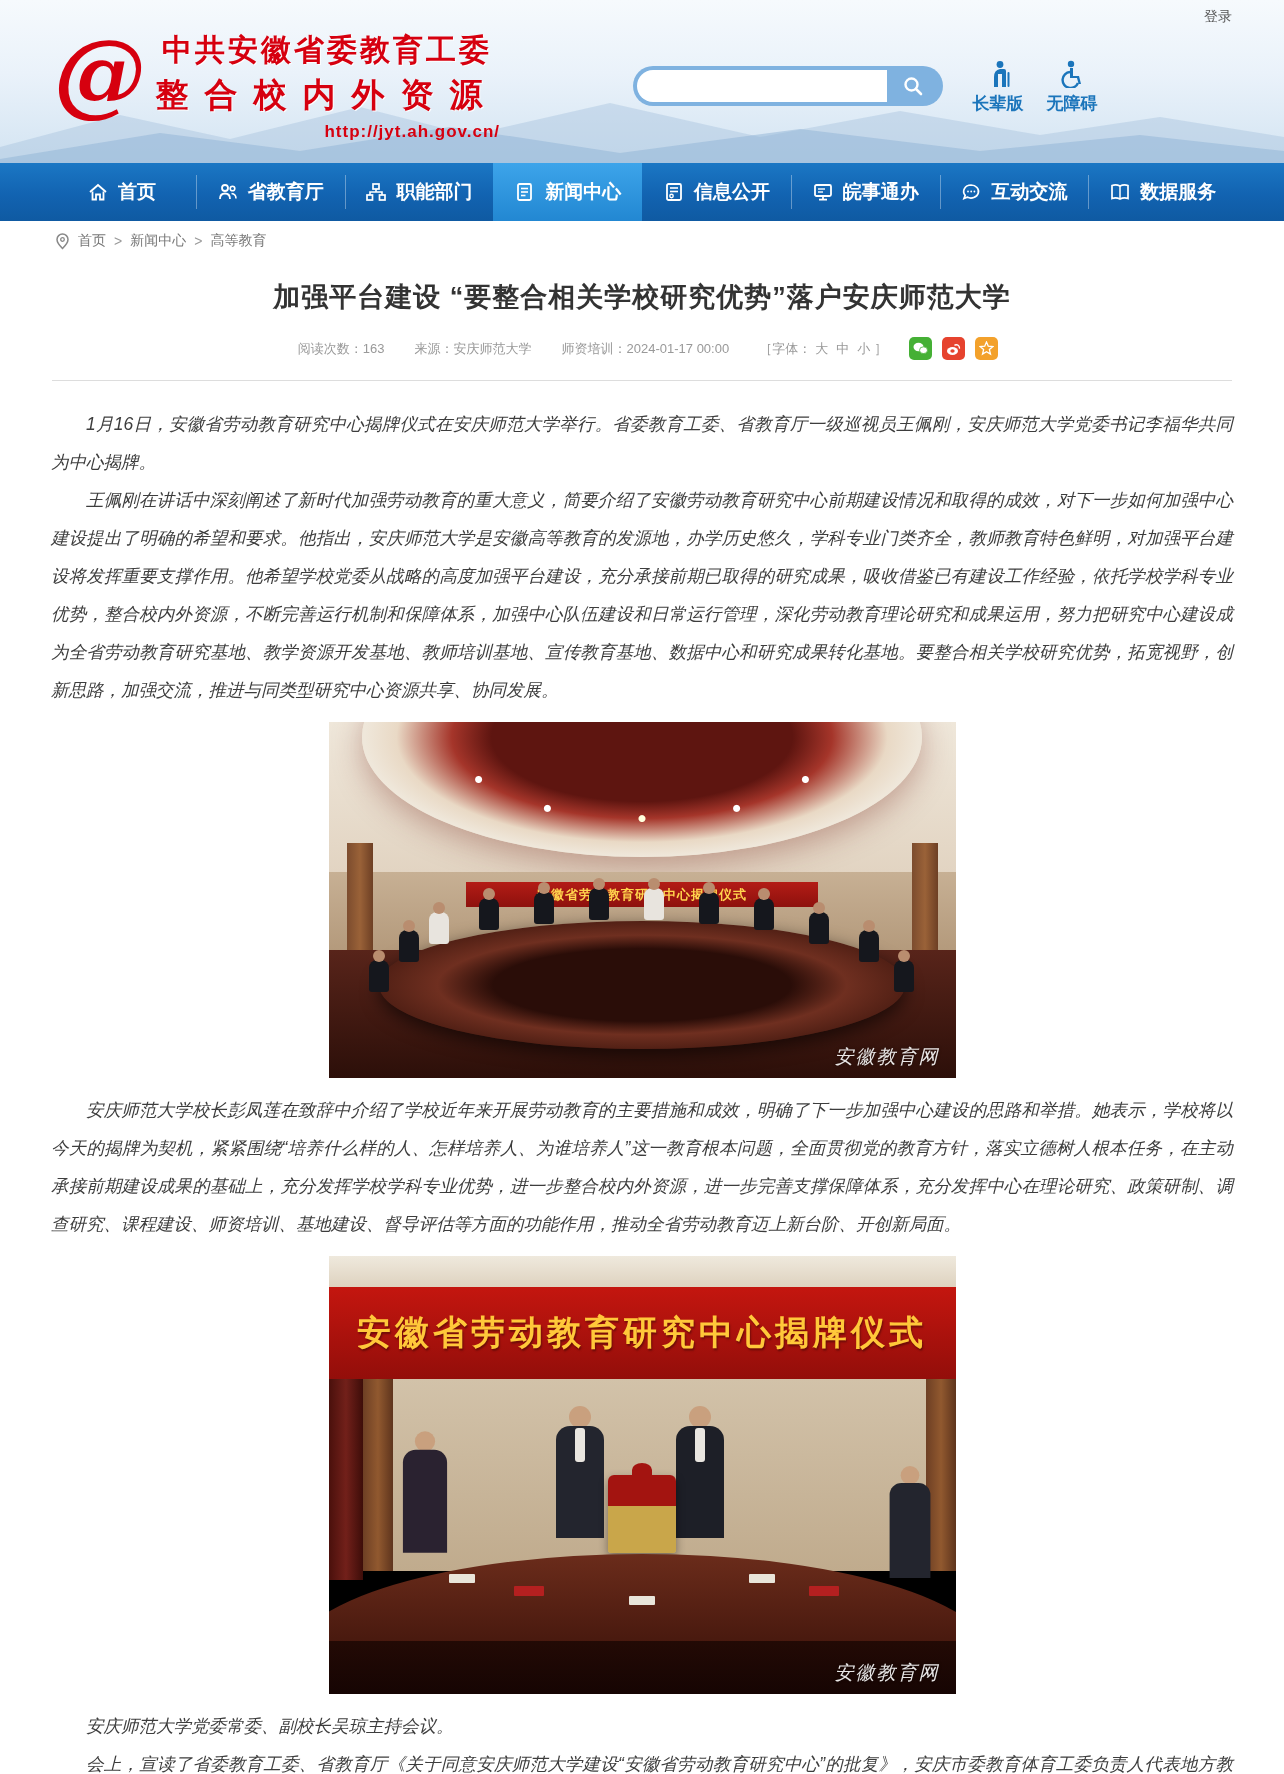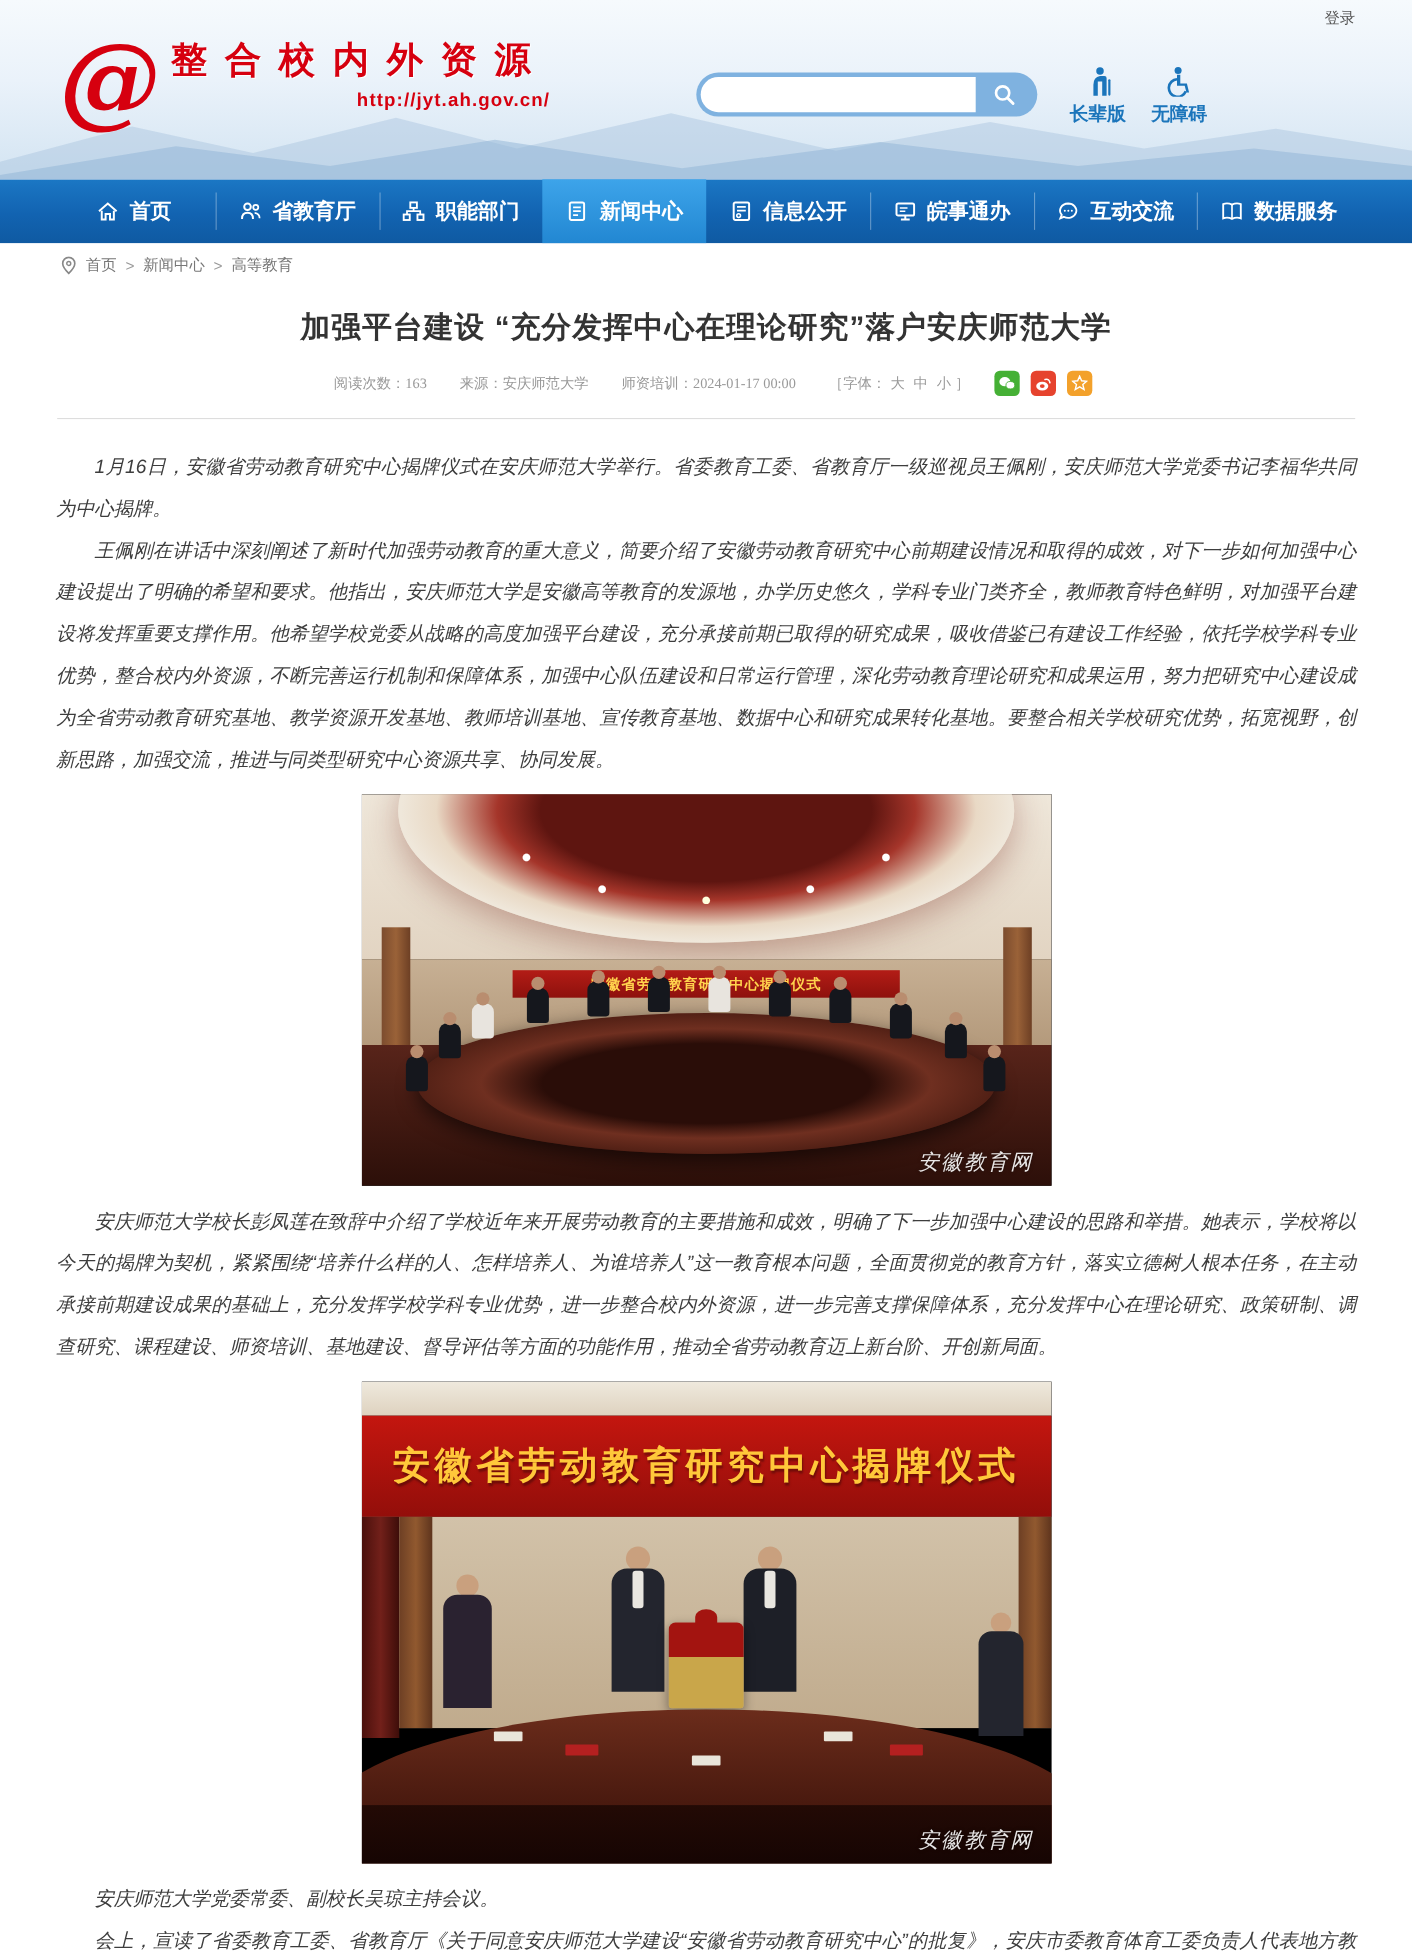--- a/index.html
+++ b/index.html
@@ -48,21 +48,21 @@
   
   .breadcrumb { width:1190px; margin:0 auto; height:40px; display:flex; align-items:center;
     font-size:14px; color:#777; gap:8px; padding-left:8px; }
   .crumb { cursor:pointer; } .crumb-sep { color:#999; }
 
   
   .article { width:1190px; margin:0 auto; padding-top:18px; }
   .article-title { text-align:center; font-size:27px; font-weight:bold; color:#333; letter-spacing:1px; }
   .article-meta { margin-top:22px; text-align:center; font-size:13px; color:#999;
     display:flex; align-items:center; justify-content:center; gap:6px; }
-  .meta-group { margin:0 12px; white-space:nowrap;font-family:Liberation Serif, serif; }
+  .meta-group { margin:0 12px; white-space:nowrap; }
   .meta-font a { color:#999; margin:0 4px; cursor:pointer; text-decoration:none; }
   .share-btn { width:23px; height:23px; border-radius:5px; display:inline-flex; align-items:center;
     justify-content:center; cursor:pointer; margin-left:4px; }
   .share-wechat { background:#45b035; } .share-weibo { background:#e6432e; } .share-fav { background:#f3a12b; }
   .meta-divider { width:1180px; margin:20px auto 0; border-top:1px solid #ddd; }
 
   .article-body { padding:24px 4px 0; }
   .article-body p { font-size:17.5px; line-height:38px; color:#3d3d3d; text-align:justify;
     text-indent:2em;font-style:italic; }
 
@@ -136,20 +136,21 @@
       <path d="M0,82 L160,56 L300,74 L450,50 L620,76 L800,52 L980,74 L1140,58 L1284,74 L1284,90 L0,90 Z" fill="#8fb3d6" opacity="0.5"></path>
     </svg>
 
     <span class="login-link">登录</span>
 
     <div class="logo-wrap">
       <svg class="logo-mark" viewBox="0 0 100 110">
         <text x="2" y="86" font-family="DejaVu Serif, serif" font-size="100" font-weight="bold" fill="#d6000f" font-style="italic">@</text>
       </svg>
       <div class="org-block">
+        <div class="org-line1">中共安徽省委教育工委</div>
         <div class="org-line2">整合校内外资源</div>
         <div class="org-url">http://jyt.ah.gov.cn/</div>
       </div>
     </div>
 
     <div class="search-box">
       <input class="search-input" type="text" placeholder="" style="">
       <button class="search-btn">
         <svg width="22" height="22" viewBox="0 0 22 22">
           <circle cx="9.5" cy="9.5" r="6" fill="none" stroke="#ffffff" stroke-width="2.4"></circle>
@@ -261,21 +262,21 @@
       <circle cx="7.5" cy="6.5" r="1.8" fill="none" stroke="#888" stroke-width="1.3"></circle>
     </svg>
     <span class="crumb">首页</span>
     <span class="crumb-sep">&gt;</span>
     <span class="crumb">新闻中心</span>
     <span class="crumb-sep">&gt;</span>
     <span class="crumb">高等教育</span>
   </div>
 
   <div class="article">
-    <h1 class="article-title">加强平台建设 “充分发挥中心在理论研究”落户安庆师范大学</h1>
+    <h1 class="article-title">加强平台建设 “要整合相关学校研究优势”落户安庆师范大学</h1>
 
     <div class="article-meta">
       <span class="meta-group"><span>阅读次数：</span><span>163</span></span>
       <span class="meta-group"><span>来源：</span><span>安庆师范大学</span></span>
       <span class="meta-group"><span>师资培训：</span><span>2024-01-17 00:00</span></span>
       <span class="meta-group meta-font">
         <span>［字体：</span><a>大</a><a>中</a><a>小</a><span>］</span>
       </span>
       <span class="share-btn share-wechat">
         <svg width="15" height="13" viewBox="0 0 15 13">

